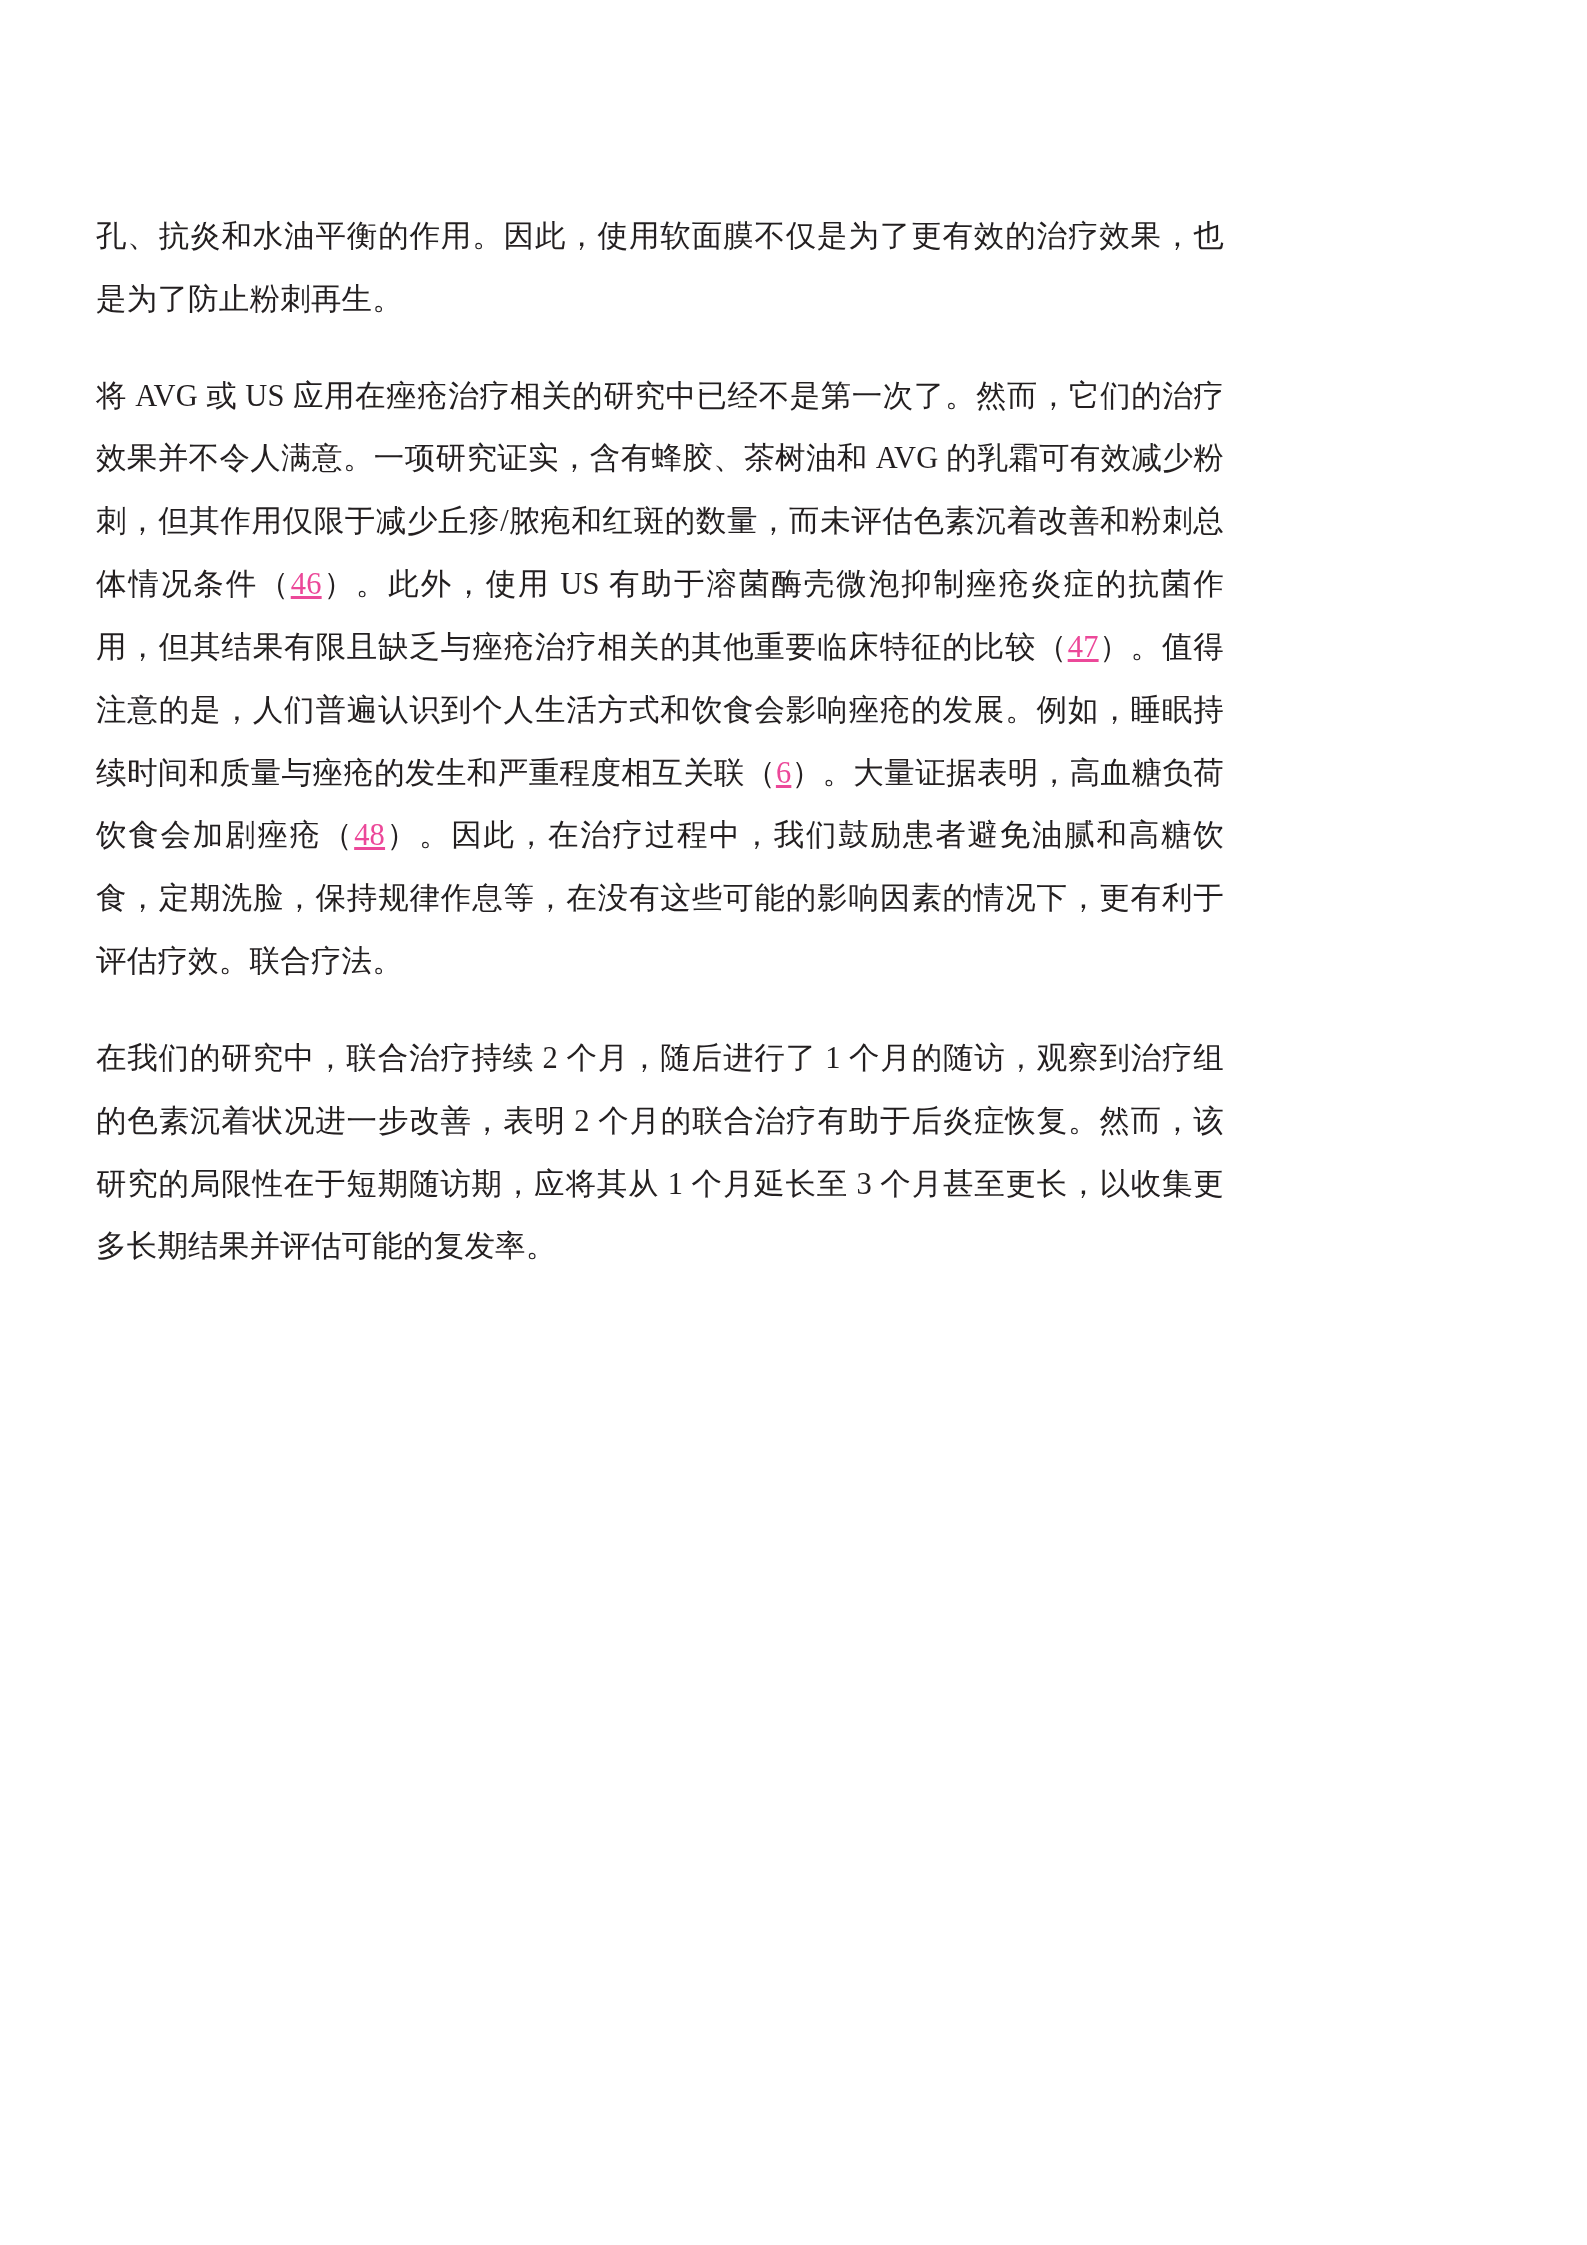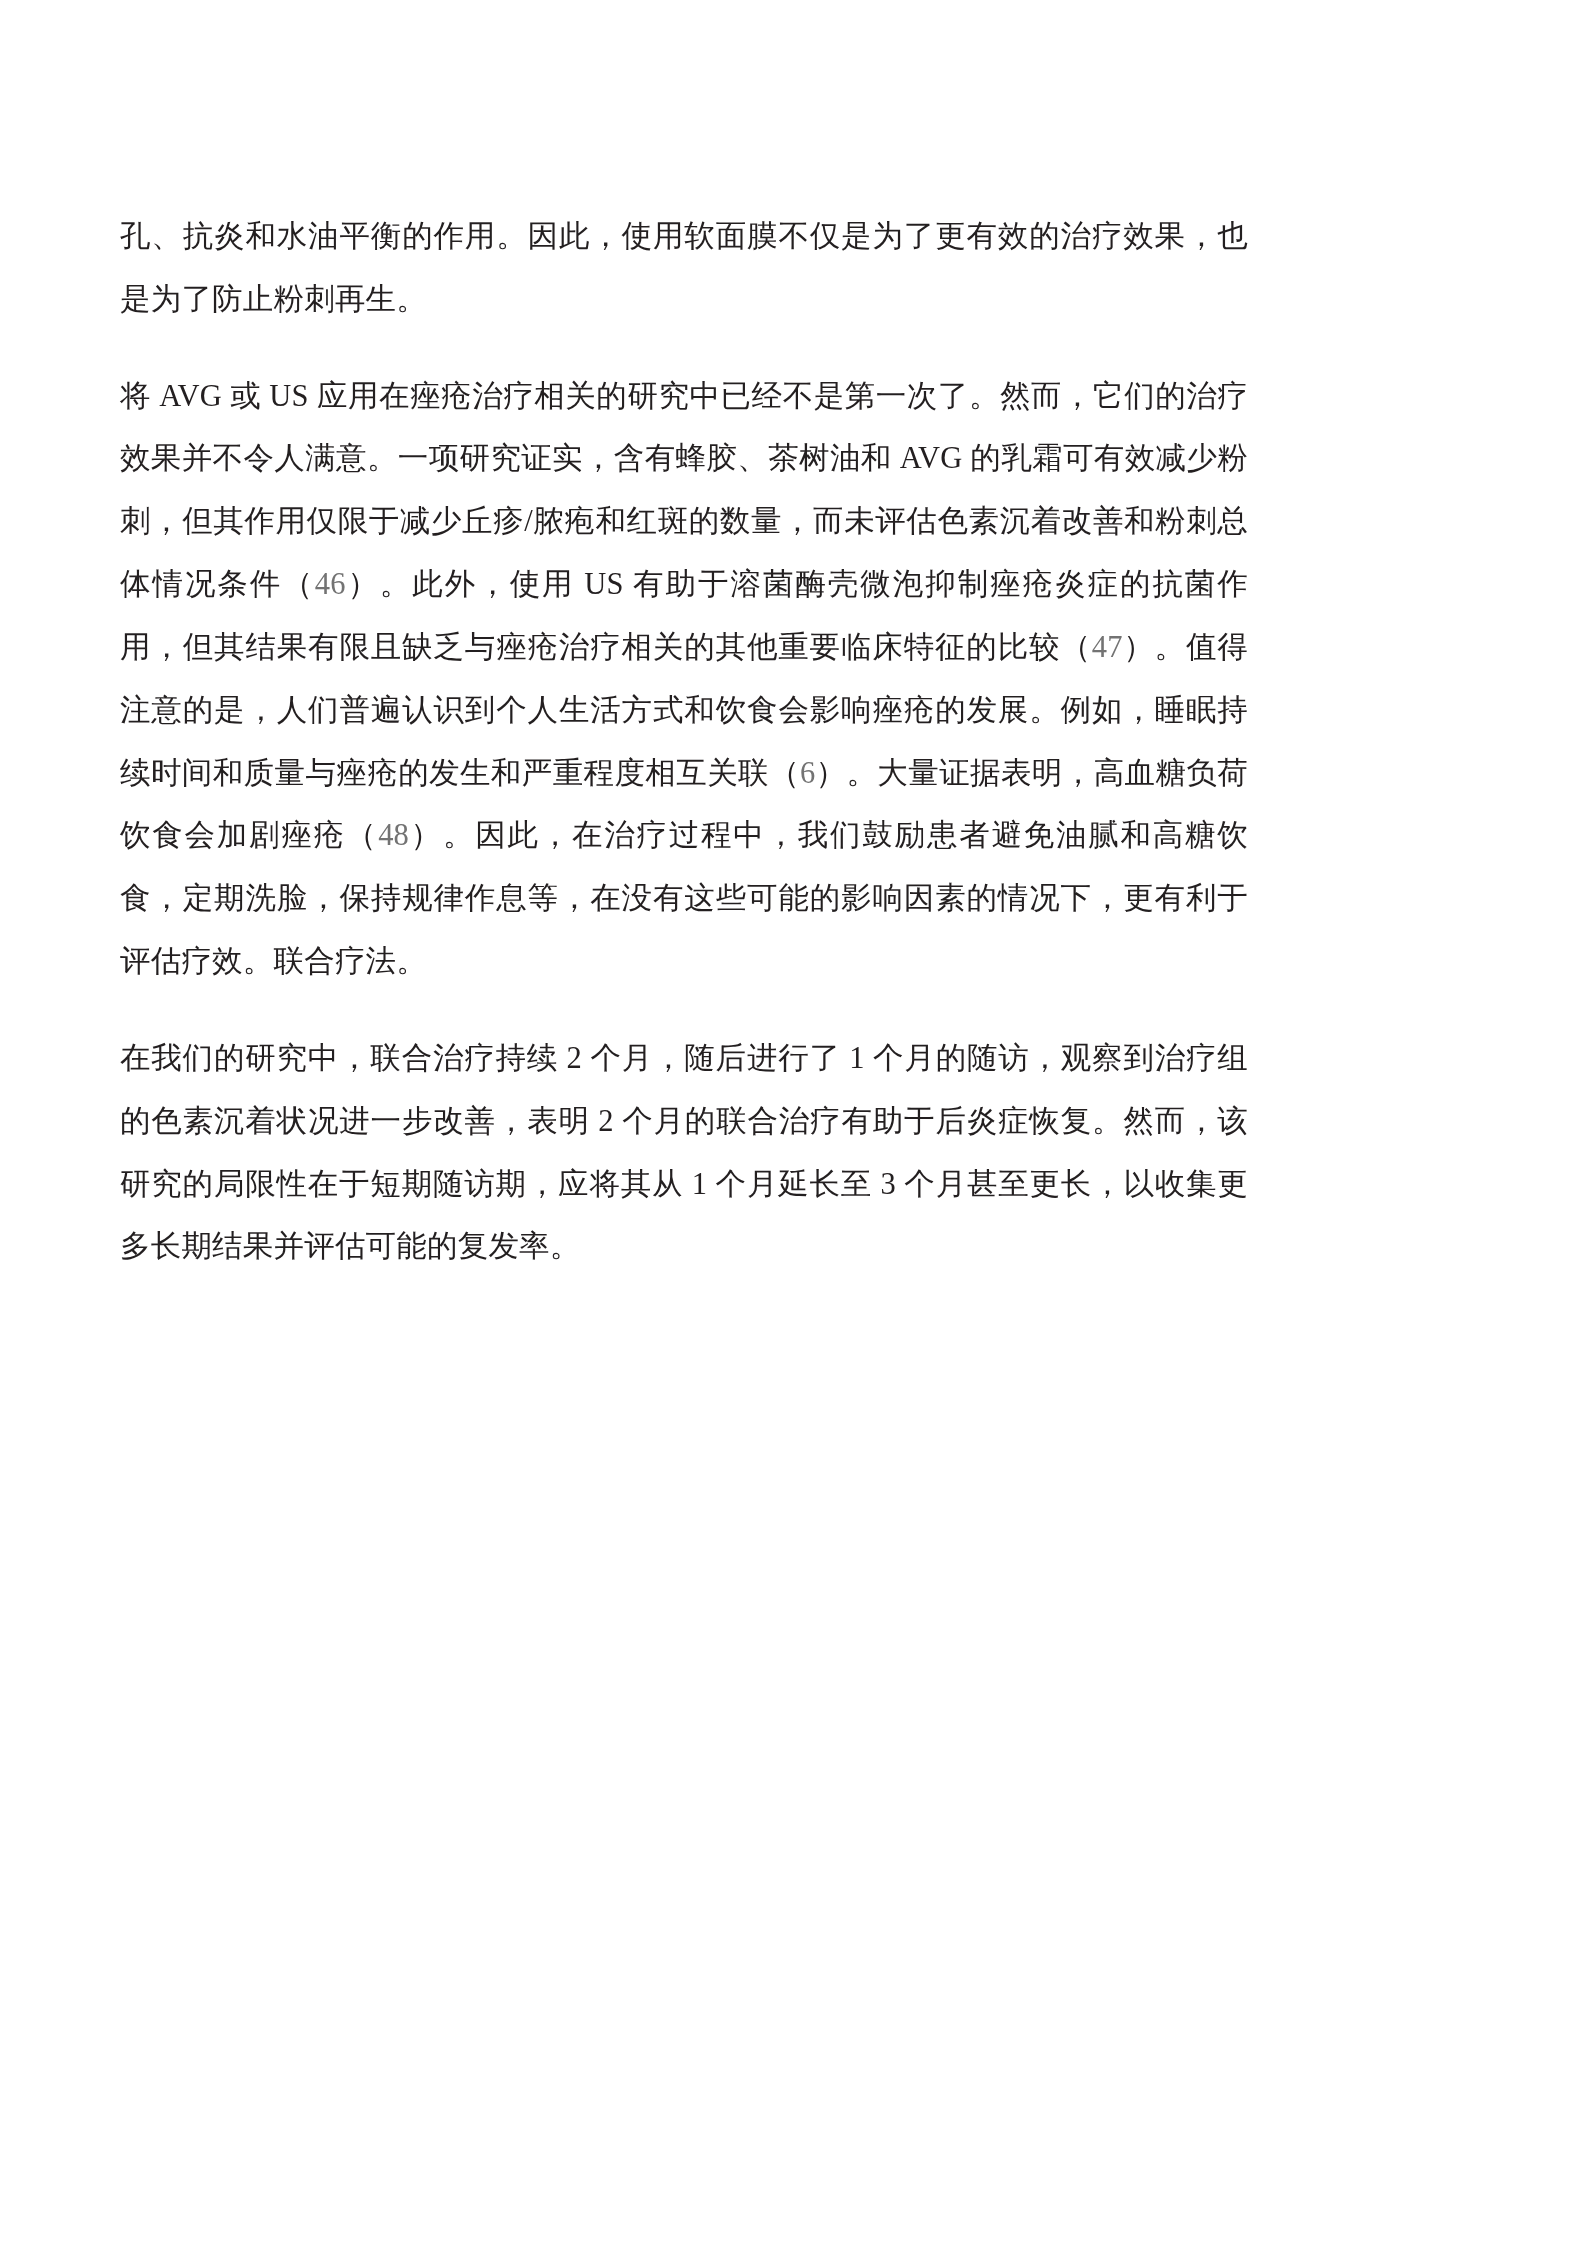--- a/index.html
+++ b/index.html
@@ -11,40 +11,41 @@
     width: 1587px;
     min-height: 2245px;
     font-family: "Liberation Serif", "DejaVu Serif", serif;
     color: #231f20;
   }
   .page {
     position: relative;
     width: 1587px;
     min-height: 2245px;
     box-sizing: border-box;
-    padding: 205px 222px 160px 120px;
+    padding: 205px 222px 160px 96px;
     background: #ffffff;
   }
   .doc-body {
     width: 1128px;
   }
   p.para {
     margin: 0 0 34px 0;
     font-size: 30.5px;
     line-height: 2.06;
     text-align: justify;
     text-justify: inter-ideograph;
     letter-spacing: 0.2px;
     color: #231f20;
   }
   p.para:last-child {
     margin-bottom: 0;
   }
   .ref {
-    color: #737373;
+    color: #ec4899;
+    text-decoration: underline;
   }
 </style>
 </head>
 <body>
 
 <div class="page">
   <div class="doc-body" id="doc-body">
       <p class="para"><span>孔、抗炎和水油平衡的作用。因此，使用软面膜不仅是为了更有效的治疗效果，也是为了防止粉刺再生。</span></p>
       <p class="para"><span>将 AVG 或 US 应用在痤疮治疗相关的研究中已经不是第一次了。然而，它们的治疗效果并不令人满意。一项研究证实，含有蜂胶、茶树油和 AVG 的乳霜可有效减少粉刺，但其作用仅限于减少丘疹/脓疱和红斑的数量，而未评估色素沉着改善和粉刺总体情况条件（</span><span class="ref">46</span><span>）。此外，使用 US 有助于溶菌酶壳微泡抑制痤疮炎症的抗菌作用，但其结果有限且缺乏与痤疮治疗相关的其他重要临床特征的比较（</span><span class="ref">47</span><span>）。值得注意的是，人们普遍认识到个人生活方式和饮食会影响痤疮的发展。例如，睡眠持续时间和质量与痤疮的发生和严重程度相互关联（</span><span class="ref">6</span><span>）。大量证据表明，高血糖负荷饮食会加剧痤疮（</span><span class="ref">48</span><span>）。因此，在治疗过程中，我们鼓励患者避免油腻和高糖饮食，定期洗脸，保持规律作息等，在没有这些可能的影响因素的情况下，更有利于评估疗效。联合疗法。</span></p>
       <p class="para"><span>在我们的研究中，联合治疗持续 2 个月，随后进行了 1 个月的随访，观察到治疗组的色素沉着状况进一步改善，表明 2 个月的联合治疗有助于后炎症恢复。然而，该研究的局限性在于短期随访期，应将其从 1 个月延长至 3 个月甚至更长，以收集更多长期结果并评估可能的复发率。</span></p>

